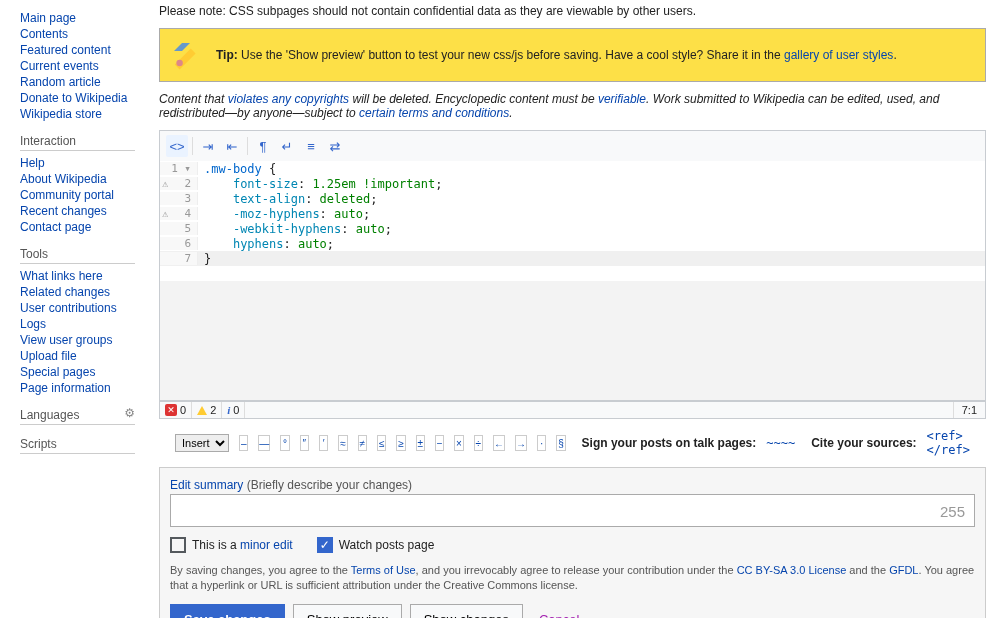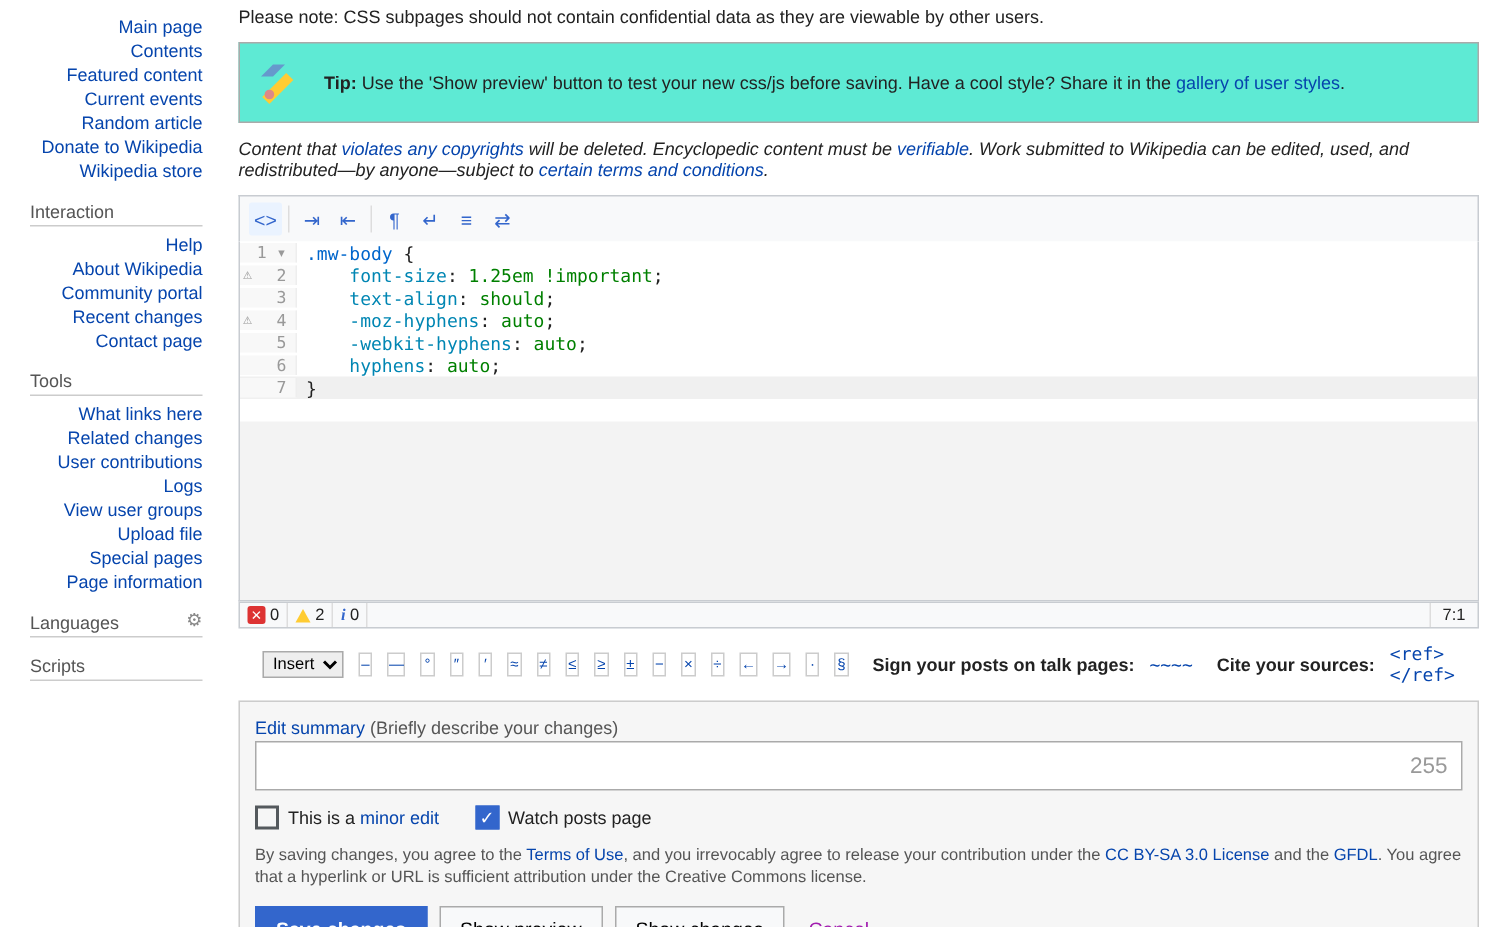--- a/index.html
+++ b/index.html
@@ -1,26 +1,26 @@
 <!DOCTYPE html>
 <html><head>
 <meta charset="utf-8">
 <style>
 * { box-sizing: border-box; margin: 0; padding: 0; }
 body { font-family: sans-serif; font-size: 12px; color: #222; background: #fff; display: flex; }
 a { color: #0645ad; text-decoration: none; cursor: pointer; }
 .sidebar { width: 145px; padding: 10px 10px 10px 20px; flex-shrink: 0; }
 .sidebar-section { margin-bottom: 12px; }
 .sidebar-heading { color: #555; font-size: 12px; font-weight: normal; border-bottom: 1px solid #ccc; padding-bottom: 2px; margin-bottom: 4px; margin-top: 8px; position: relative; }
-.sidebar ul { list-style: none; text-align: right; }
+.sidebar ul { list-style: none; }
 .sidebar li { padding: 1px 0; font-size: 12px; }
 .gear { position: absolute; right: 0; top: -2px; color: #888; font-size: 12px; }
 .main { flex: 1; padding: 0 14px 20px 14px; min-width: 0; }
 .warning-text { font-size: 12px; padding: 4px 0; }
-.tip-box { border: 1px solid #aaa; background: #5eead4; padding: 10px; display: flex; align-items: center; gap: 14px; margin: 6px 0 10px; }
+.tip-box { border: 1px solid #aaa; background: #fde047; padding: 10px; display: flex; align-items: center; gap: 14px; margin: 6px 0 10px; }
 .tip-icon { width: 32px; height: 32px; position: relative; flex-shrink: 0; }
 .tip-icon svg { width: 100%; height: 100%; }
 .italic { font-style: italic; }
 .editor-toolbar { display: flex; align-items: center; border: 1px solid #c8ccd1; border-bottom: none; background: #f8f9fa; padding: 4px 6px; gap: 2px; }
 .tool-btn { width: 22px; height: 22px; display: inline-flex; align-items: center; justify-content: center; color: #3366cc; font-size: 13px; cursor: pointer; border-radius: 2px; }
 .tool-btn.active { background: #eaf3ff; }
 .tool-sep { width: 1px; height: 18px; background: #ddd; margin: 0 2px; }
 .code-editor { border: 1px solid #c8ccd1; border-top: none; position: relative; height: 240px; background: #fff; display: flex; flex-direction: column; }
 .code-lines { flex: 1; overflow: hidden; font-family: monospace; font-size: 12px; }
 .code-line { display: flex; align-items: center; height: 15px; }
@@ -144,21 +144,21 @@
         <div class="code-line">
             <span class="gutter">1 ▾</span>
             <span class="code-text"><span class="tok-sel">.mw-body</span><span> {</span></span>
           </div>
         <div class="code-line">
             <span class="gutter"><span class="warn">⚠</span>2</span>
             <span class="code-text">    <span class="tok-prop">font-size</span>: <span class="tok-val">1.25em</span> <span class="tok-imp">!important</span>;</span>
           </div>
         <div class="code-line">
             <span class="gutter">3</span>
-            <span class="code-text">    <span class="tok-prop">text-align</span>: <span class="tok-val">should</span>;</span>
+            <span class="code-text">    <span class="tok-prop">text-align</span>: <span class="tok-val">deleted</span>;</span>
           </div>
         <div class="code-line">
             <span class="gutter"><span class="warn">⚠</span>4</span>
             <span class="code-text">    <span class="tok-prop">-moz-hyphens</span>: <span class="tok-val">auto</span>;</span>
           </div>
         <div class="code-line">
             <span class="gutter">5</span>
             <span class="code-text">    <span class="tok-prop">-webkit-hyphens</span>: <span class="tok-val">auto</span>;</span>
           </div>
         <div class="code-line">

